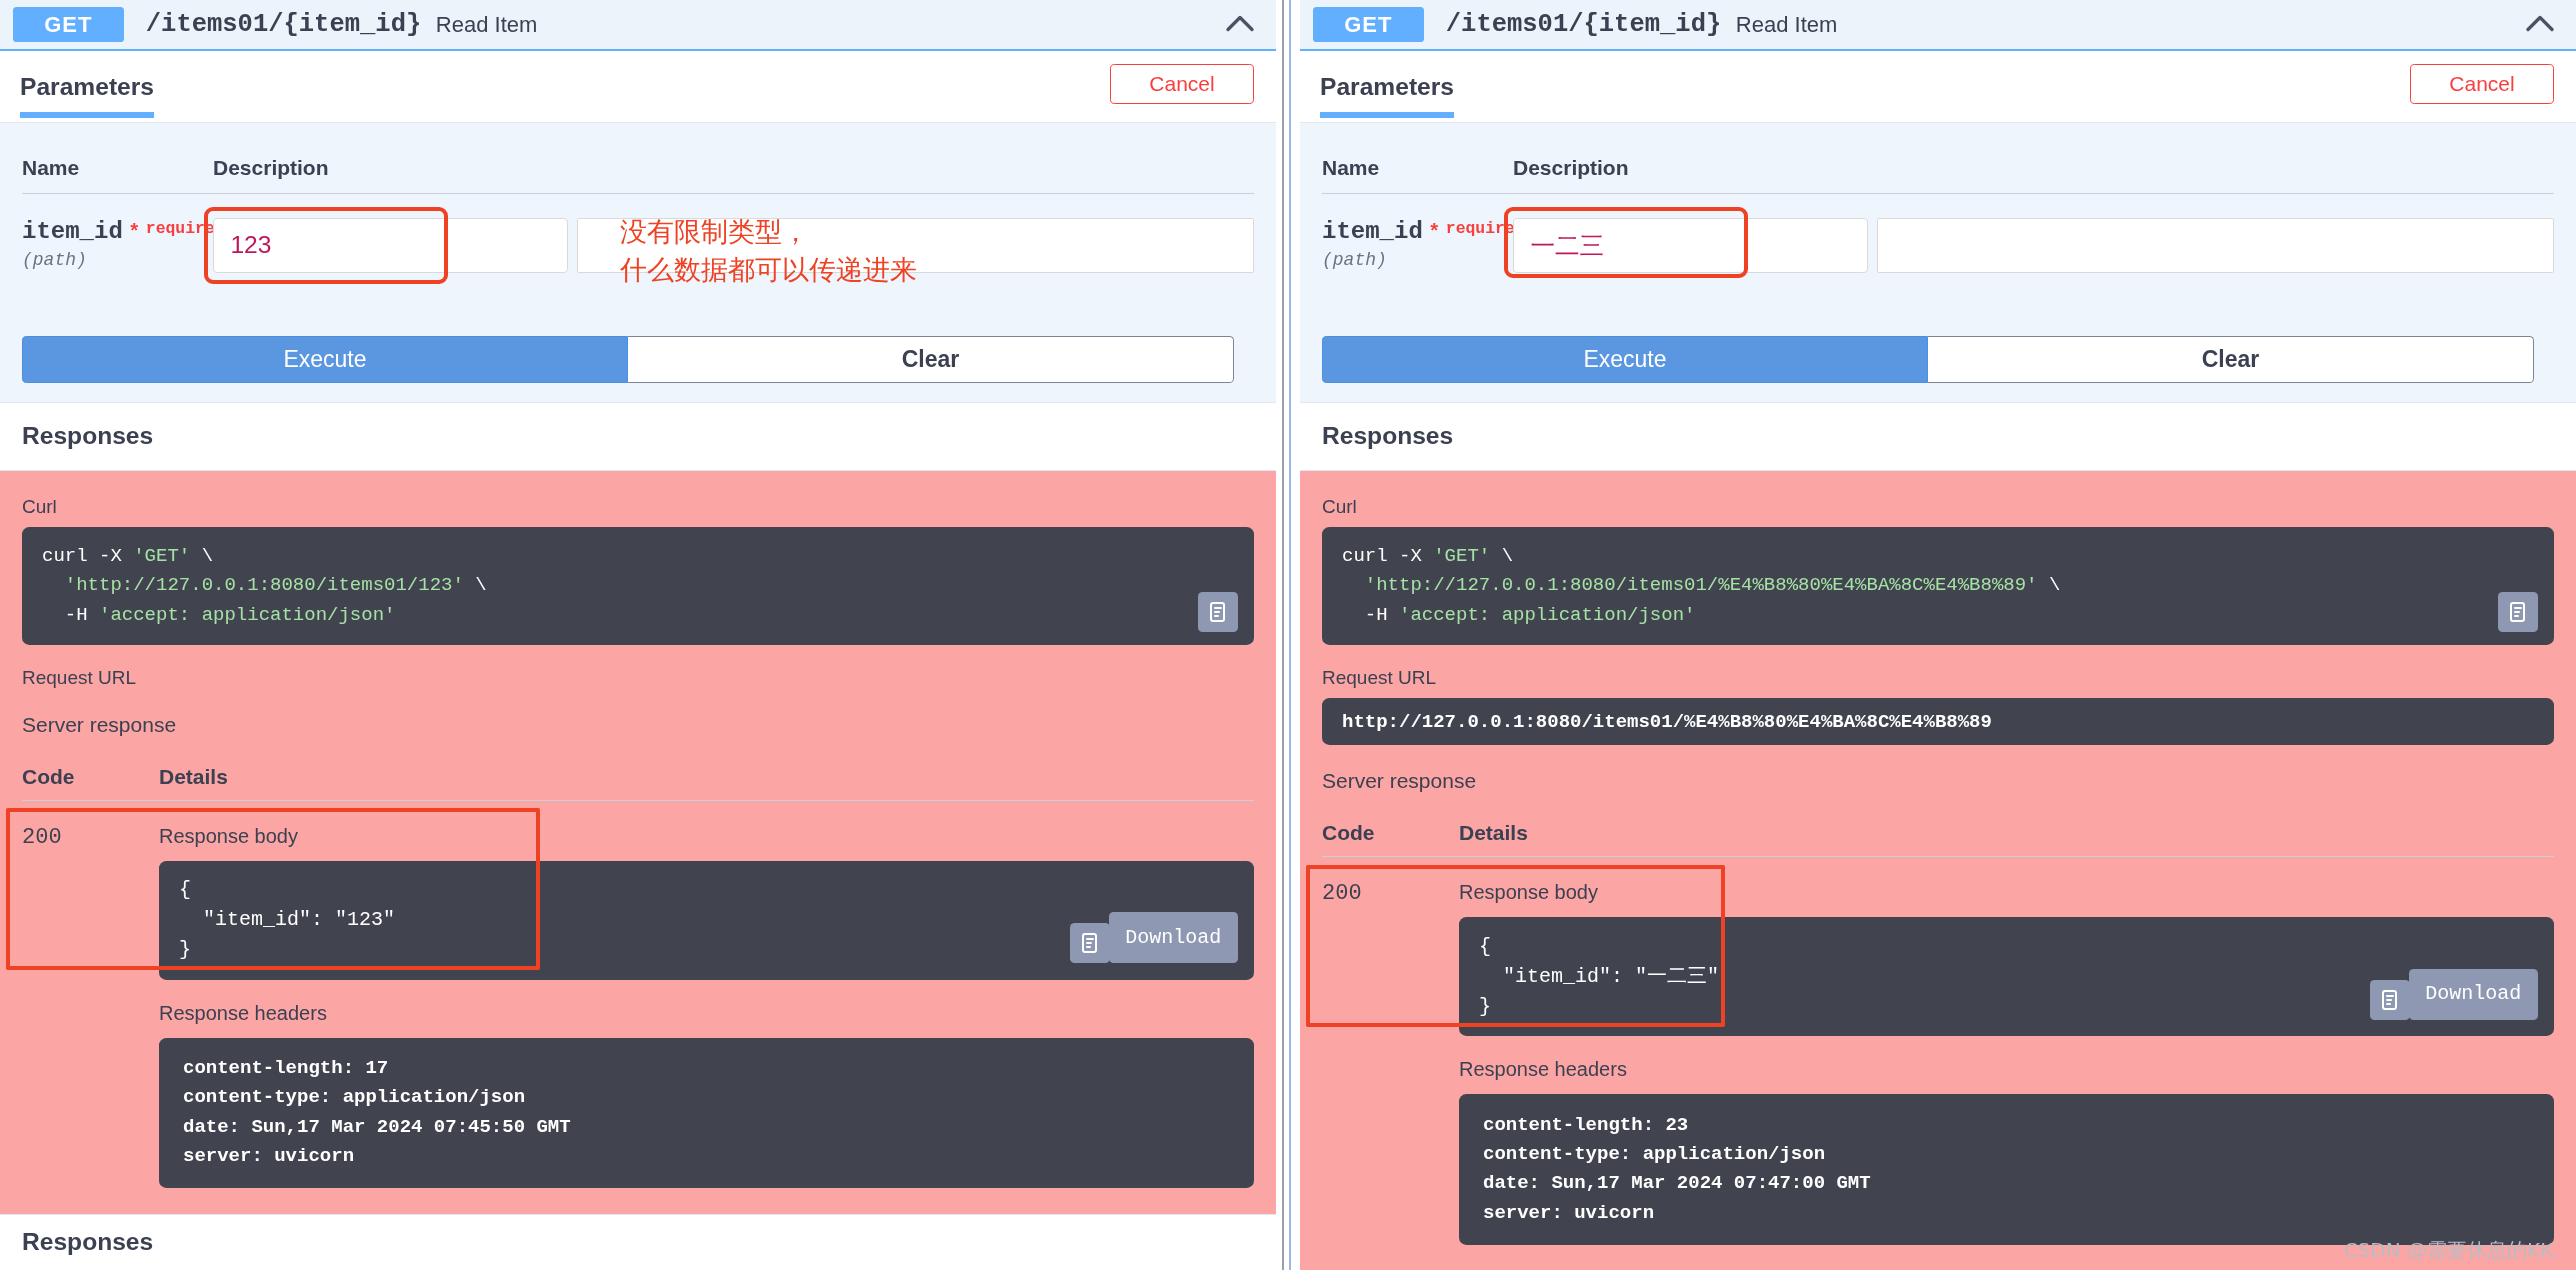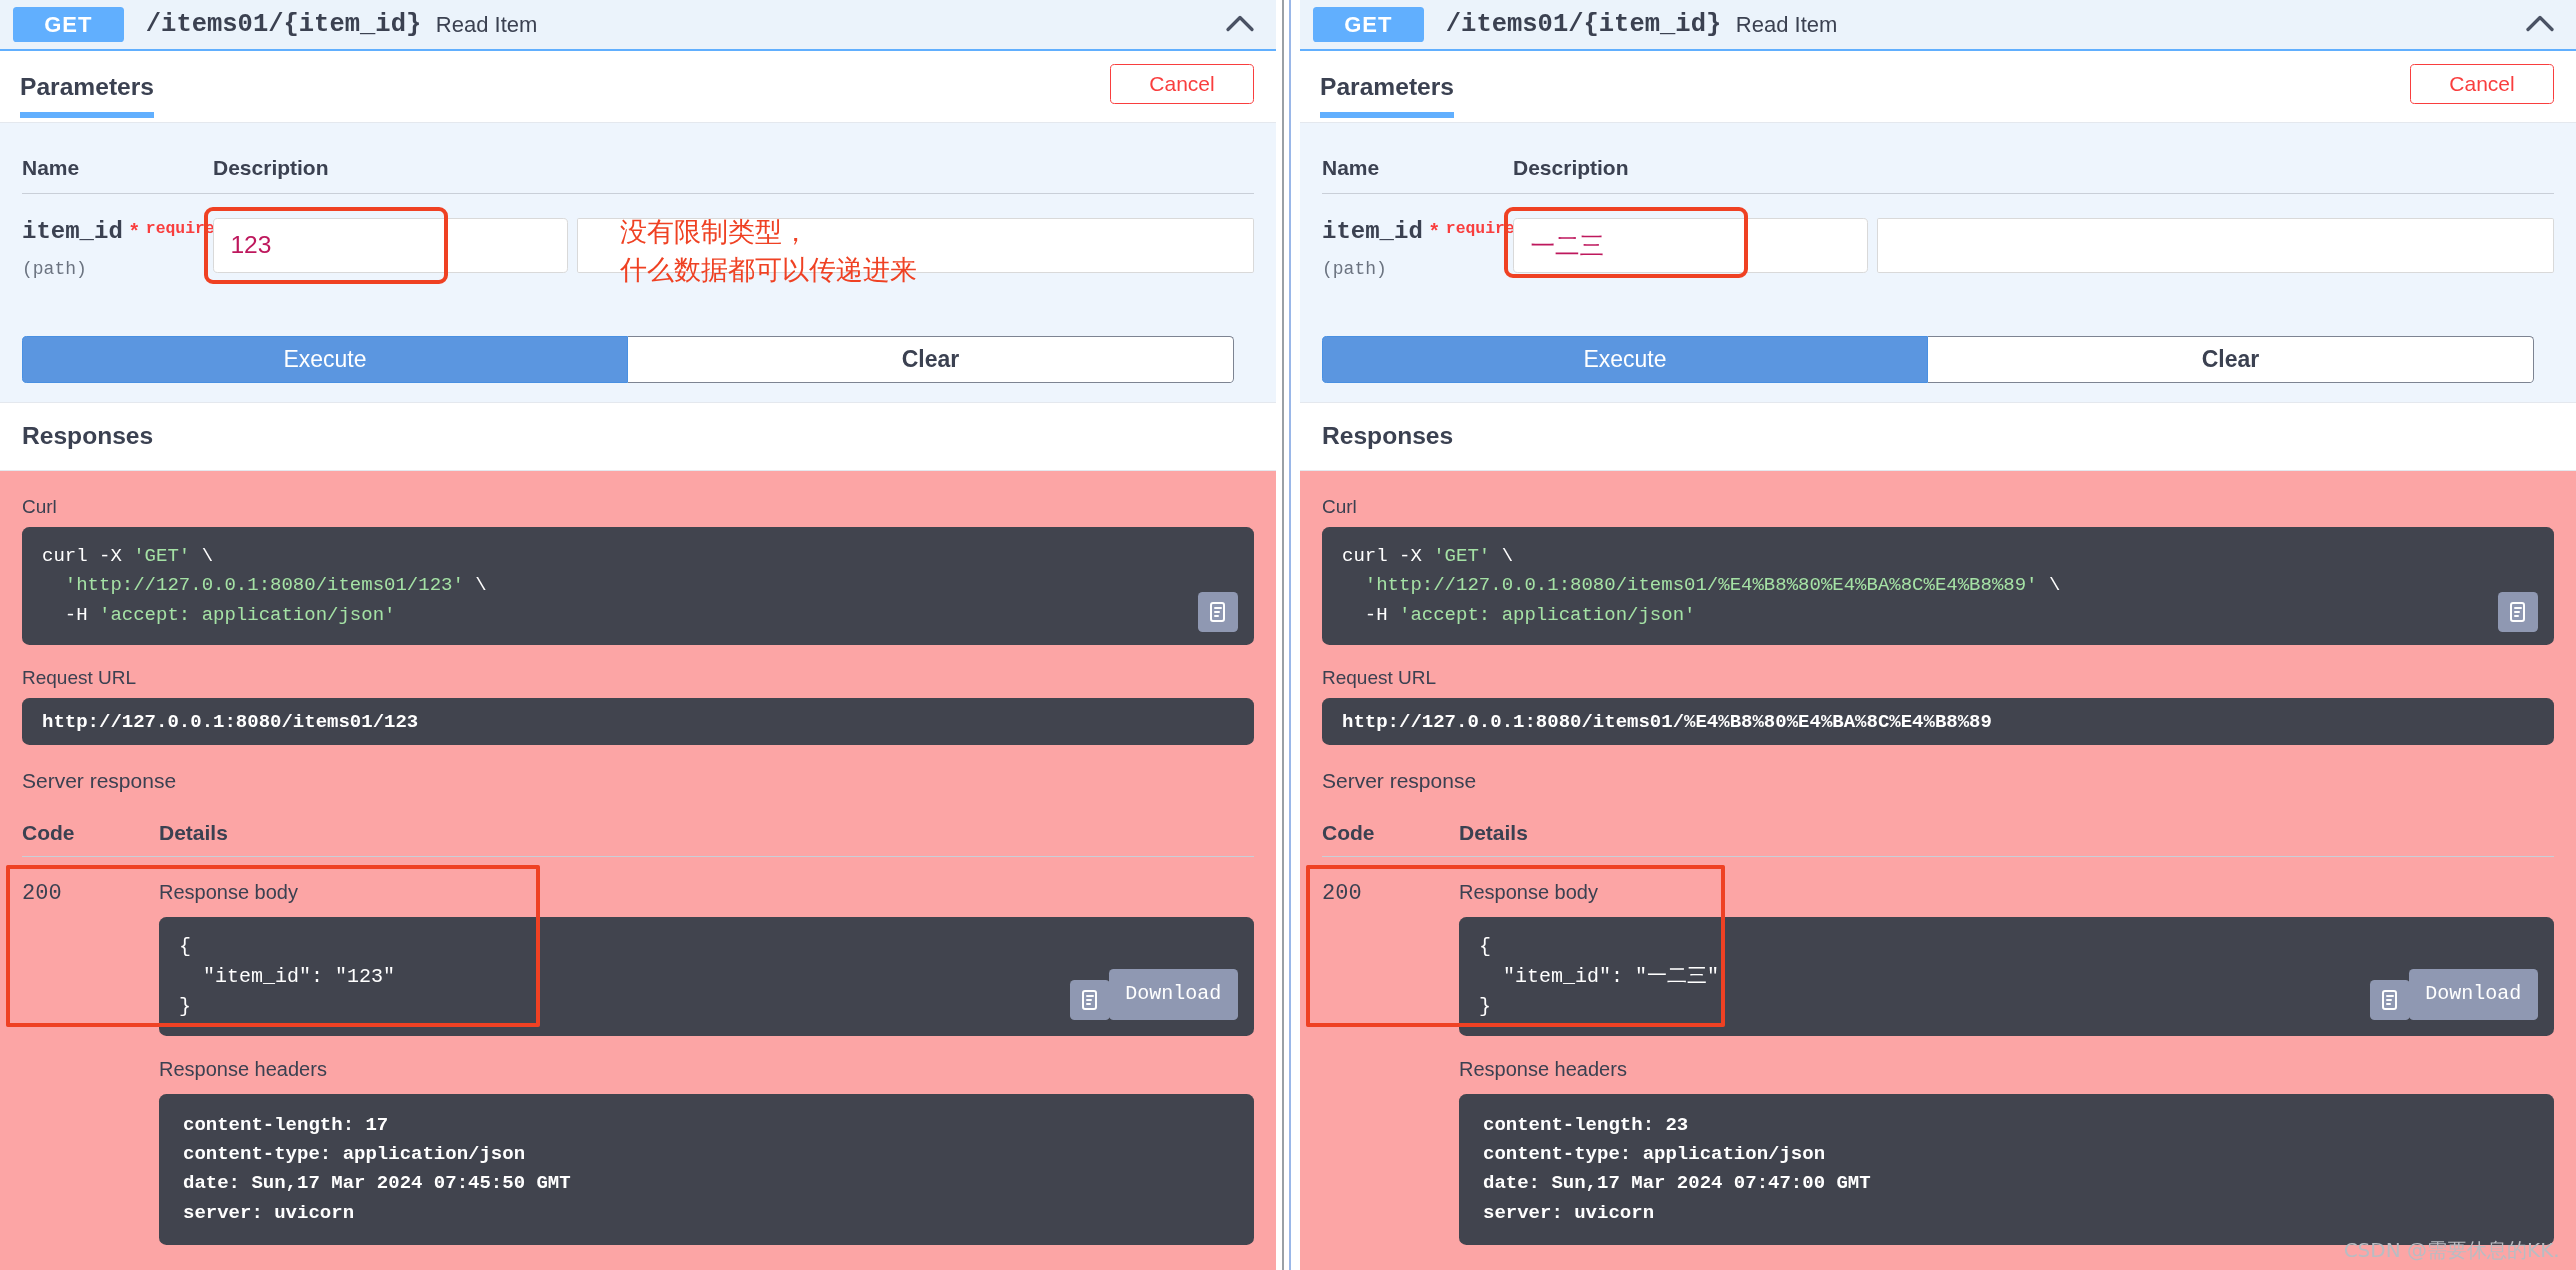--- a/index.html
+++ b/index.html
@@ -119,22 +119,22 @@
   .param-name-cell { width: 191px; flex: 0 0 auto; }
   .param-name {
     font-family: "Liberation Mono", monospace;
     font-size: 24px; font-weight: bold; color: #3b4151;
     white-space: nowrap;
   }
   .req-star { color: #f93e3e; font-size: 20px; margin-left: 5.5px; }
   .req-label { color: #f93e3e; font-size: 16.4px; margin-left: 5.5px; vertical-align: 4.6px; }
   .param-in {
     font-family: "Liberation Mono", monospace;
-    font-size: 18px; color: #6b7380; 
-    margin-top: 14px;
+    font-size: 18px; color: #6b7380; font-style: italic;
+    margin-top: 5px;
   }
   .param-input-cell { flex: 1 1 auto; display: flex; align-items: flex-start; }
   .param-input {
     width: 355px; height: 55px;
     border: 0.9px solid #d9d9d9;
     border-radius: 4.6px;
     background: #ffffff;
     font-family: "Liberation Sans", sans-serif;
     font-size: 24.6px;
     color: #be185d;
@@ -364,21 +364,20 @@
       <div class="code-block"><span>curl -X </span><span class="code-green">'GET'</span><span> \</span>
 <span class="code-green">  'http://127.0.0.1:8080/items01/123'</span><span> \</span>
 <span>  -H </span><span class="code-green">'accept: application/json'</span><div class="copy-btn" style="right:16.4px; bottom:12.8px;">
           <svg viewBox="0 0 24 24" fill="none" stroke="#ffffff" stroke-width="2" stroke-linecap="round" stroke-linejoin="round">
               <rect x="5" y="3" width="13" height="18" rx="2"></rect>
               <path d="M9 8h6M9 12h4M9 16h3"></path>
             </svg>
         </div></div>
 
       <div class="small-label" style="margin-top:22px;">Request URL</div>
-      <div class="url-block">http://127.0.0.1:8080/items01/123</div>
 
       <div class="srv-label">Server response</div>
 
       <div class="resp-head">
         <div class="h-code">Code</div>
         <div class="h-det">Details</div>
       </div>
 
       <div class="resp-row">
         <div class="resp-code">200</div>

